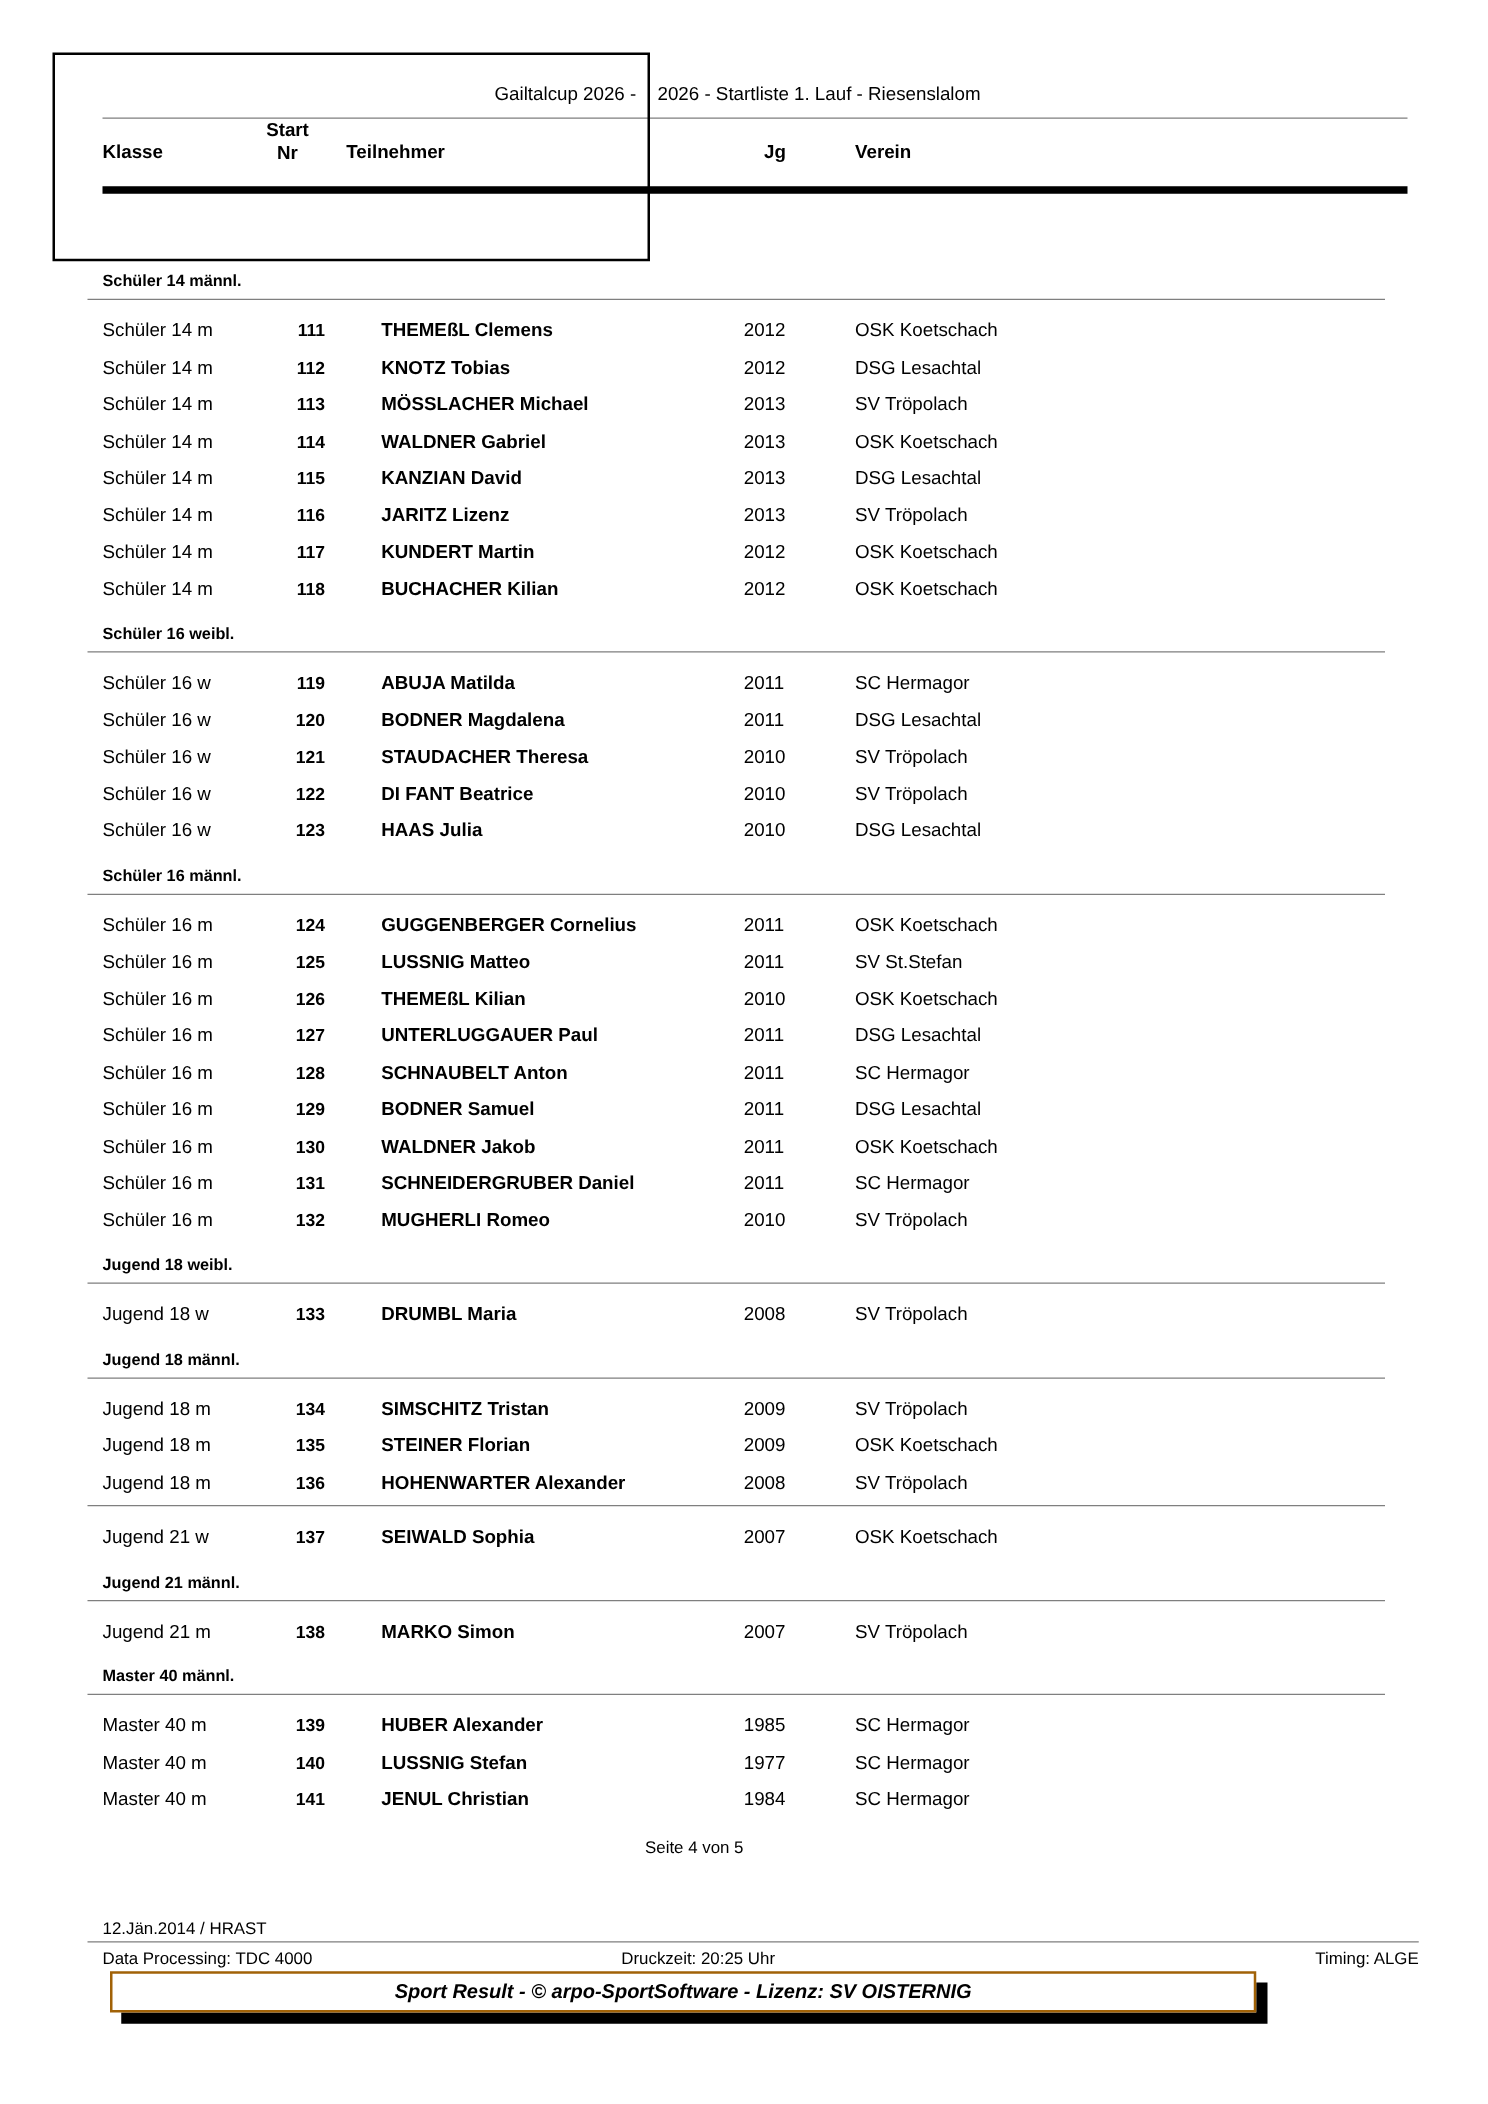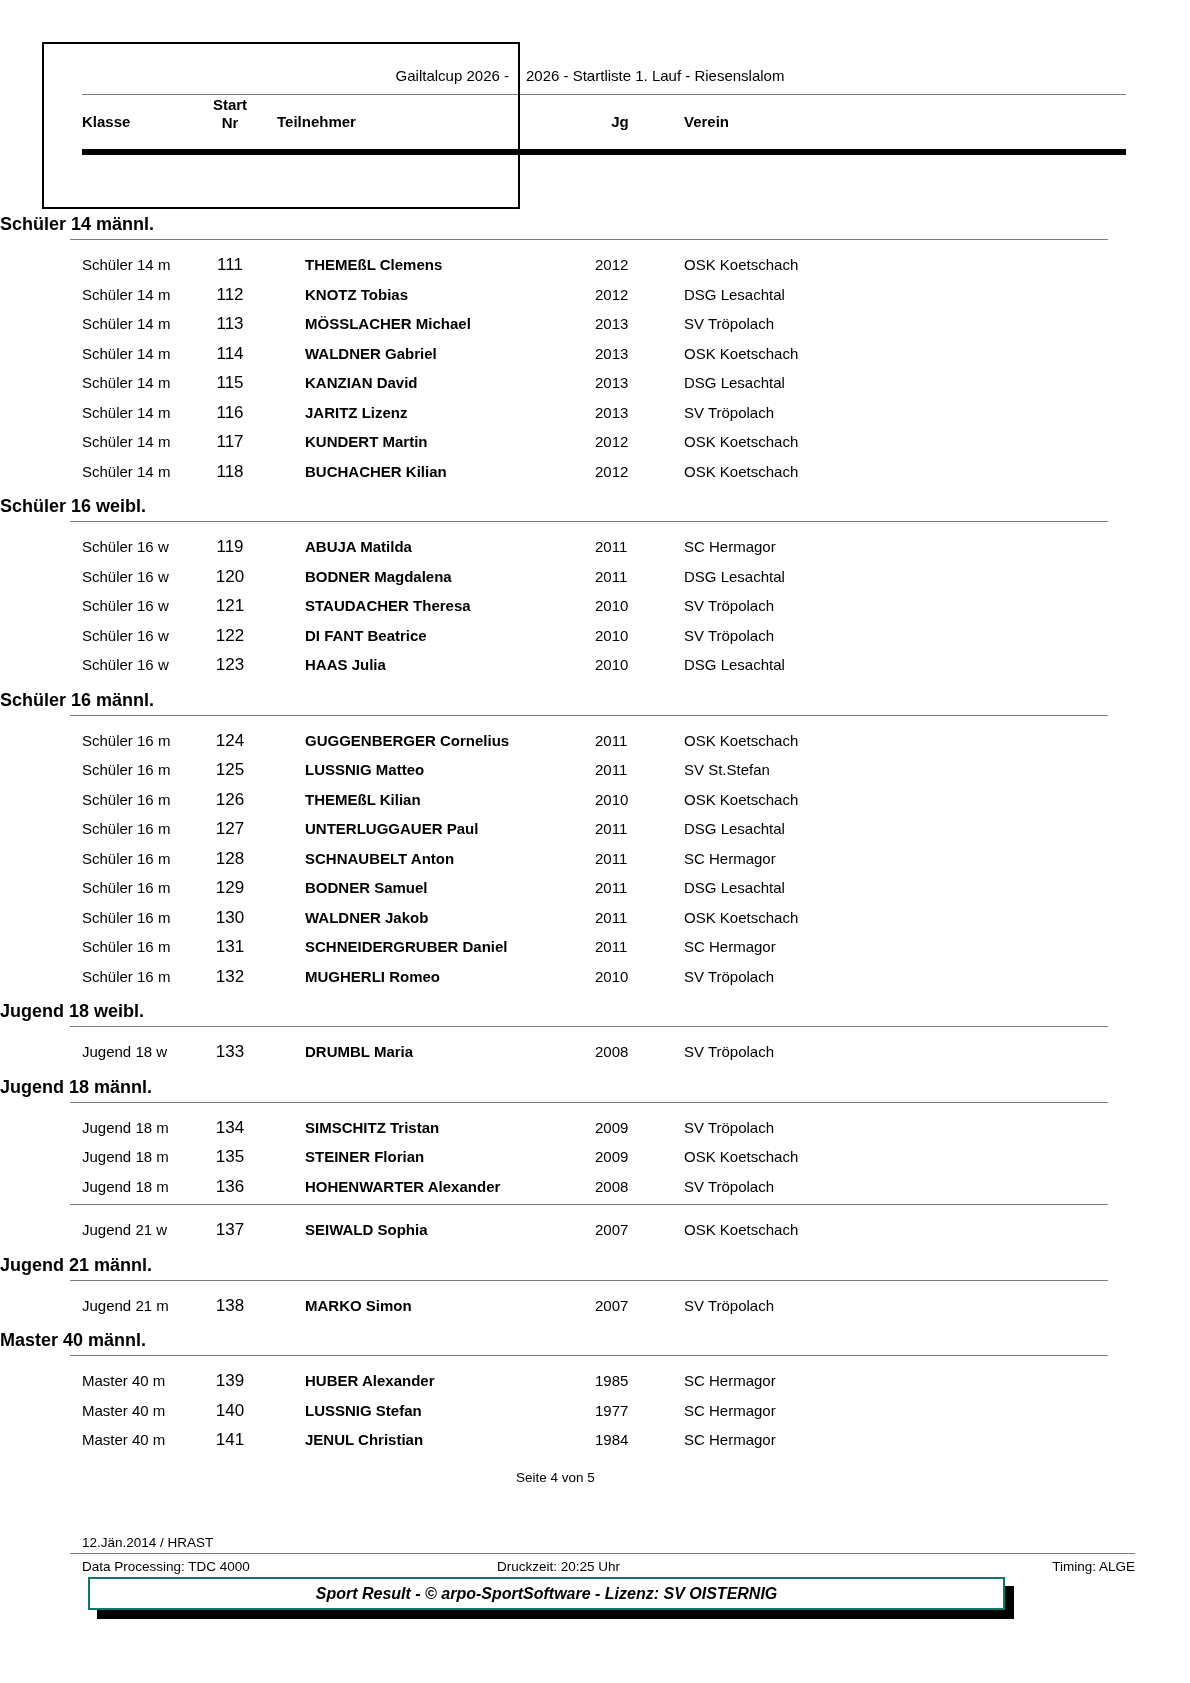--- a/index.html
+++ b/index.html
@@ -25,45 +25,45 @@
   .ch-klasse { left:82px;  top:113px; }
   .ch-startnr{ left:200px; top:96px; width:60px; text-align:center; line-height:18px; }
   .ch-teiln  { left:277px; top:113px; }
   .ch-jg     { left:595px; top:113px; width:50px; text-align:center; }
   .ch-verein { left:684px; top:113px; }
   .rule-b { position:absolute; left:82px; top:149px; width:1044px; height:6px; background:#000; }
 
   
   .start-list { position:absolute; left:0; top:204px; width:1190px; }
   .section-title {
-    margin-top:9px; 
-    font-size:18px; font-weight:bold;
+    margin-top:9px; padding-left:82px;
+    font-size:13px; font-weight:bold;
     height:23px; line-height:23px; white-space:nowrap;
   }
   .section-rule { margin:3px 0 10px 70px; width:1038px; height:1px; background:#7f7f7f; border:none; }
   .row { position:relative; height:29.5px; font-size:15px; }
   .cell { position:absolute; top:0; line-height:29.5px; white-space:nowrap; }
   .c-klasse { left:82px; }
-  .c-bib    { left:200px; width:60px; text-align:center; font-weight:normal; font-size:17px; }
+  .c-bib    { left:200px; width:60px; text-align:right; font-weight:bold; font-size:14px; }
   .c-name   { left:277px; font-weight:bold;margin-left:28px; }
   .c-jg     { left:595px; width:50px; }
   .c-verein { left:684px; }
 
   
   .f-text { position:absolute; font-size:13.5px; white-space:nowrap; }
   .f-date   { left:82px;  top:1535px; }
   .f-page   { left:516px; top:1470px; }
   .f-rule   { position:absolute; left:70px; top:1553px; width:1065px; height:1px; background:#7f7f7f; }
   .f-dp     { left:82px;  top:1559px; }
   .f-print  { left:497px; top:1559px; }
   .f-timing { right:55px; top:1559px;margin-left:11px; }
   .banner {
     position:absolute; left:88px; top:1577px;
     width:917px; height:33px; box-sizing:border-box;
-    border:2px solid #0f766e; background:#fff;
+    border:2px solid #a16207; background:#fff;
     box-shadow:9px 9px 0 #000;
     text-align:center; line-height:29px;
     font-weight:bold; font-style:italic; font-size:16px;
     white-space:nowrap;
   }
 </style>
 </head>
 <body>
 
 <div class="top-box"></div>

